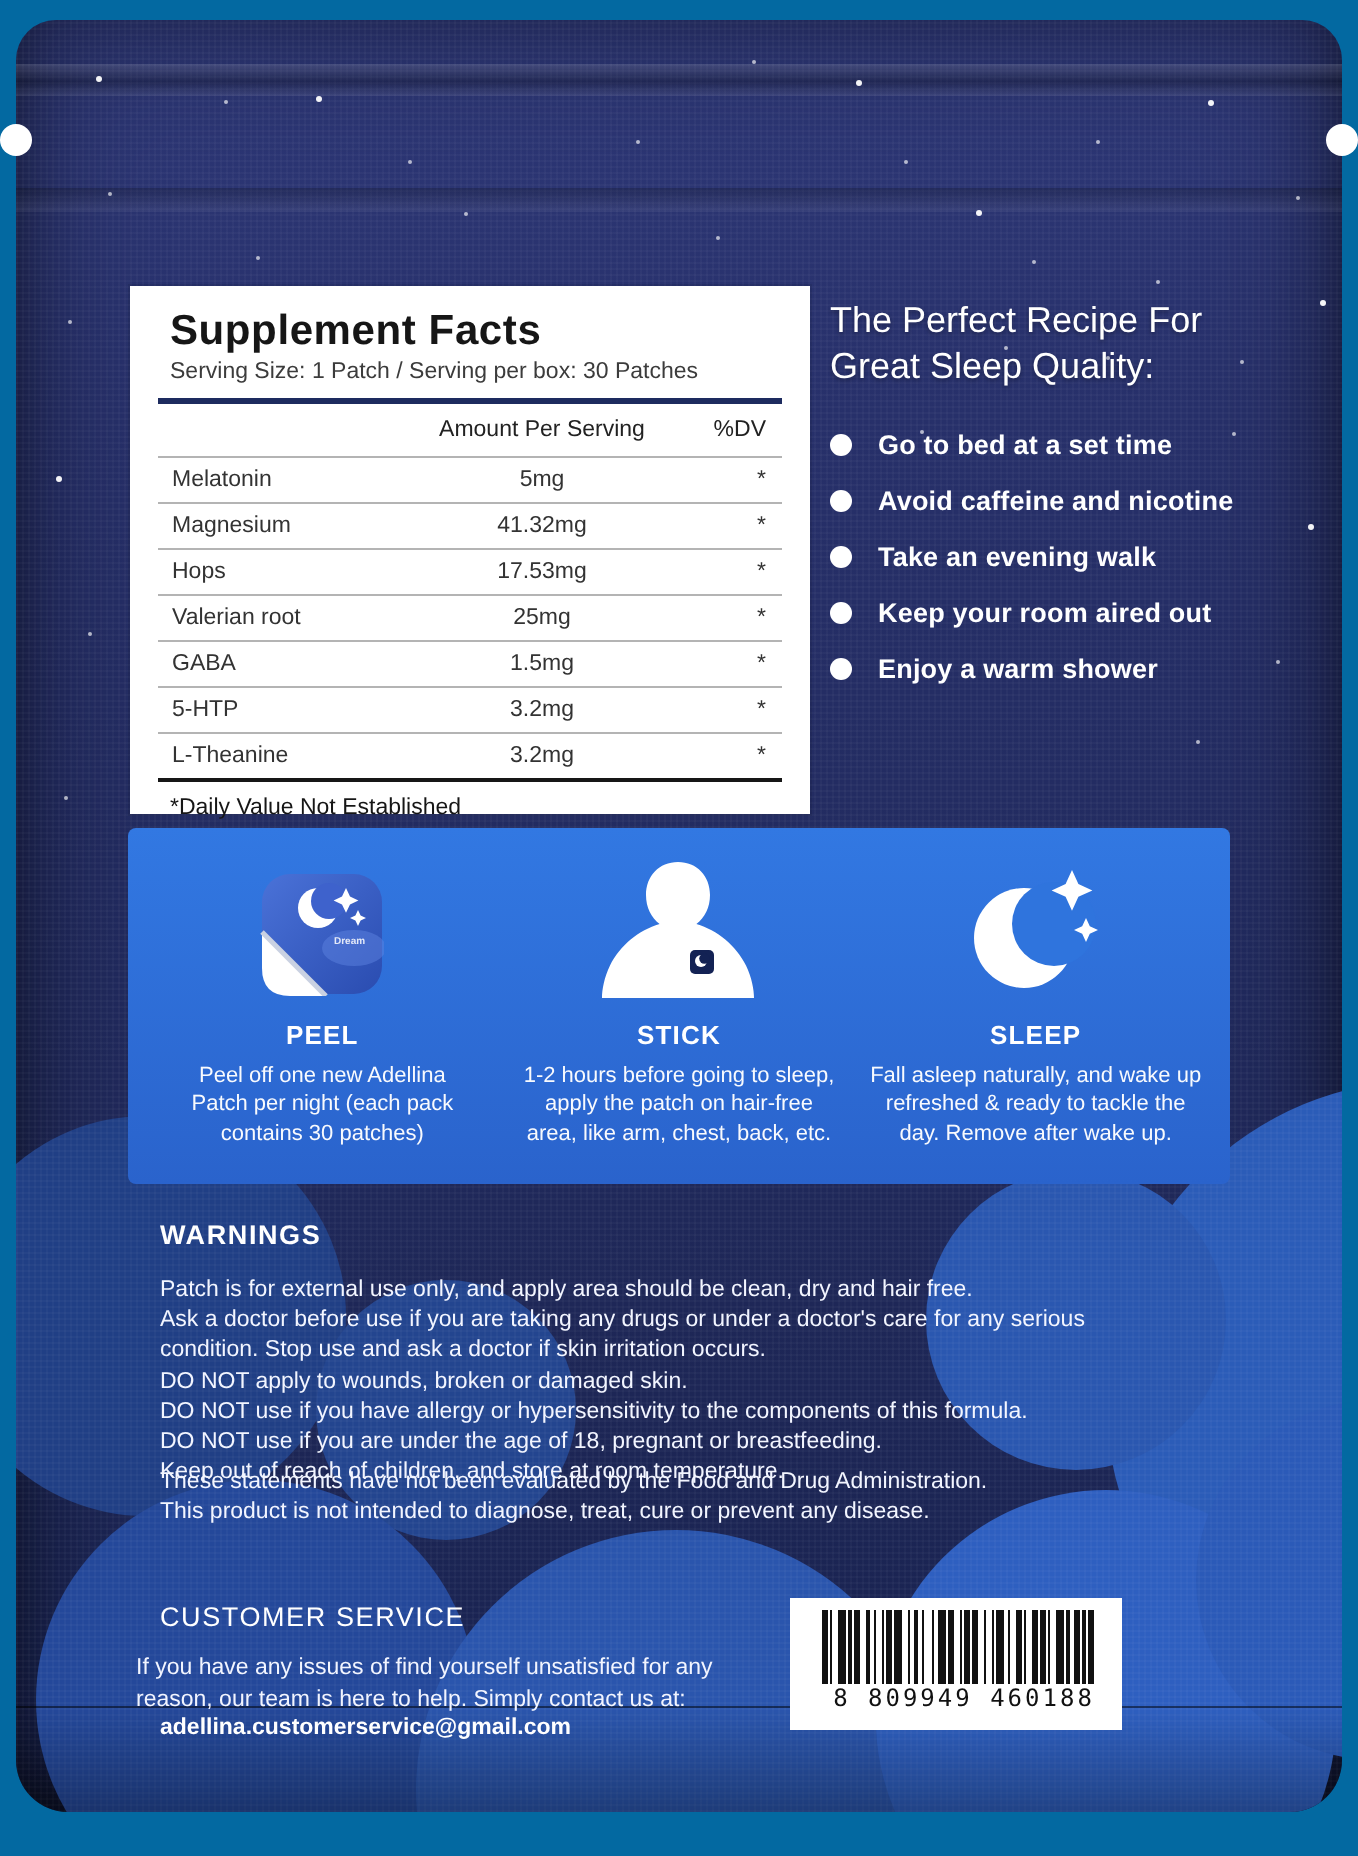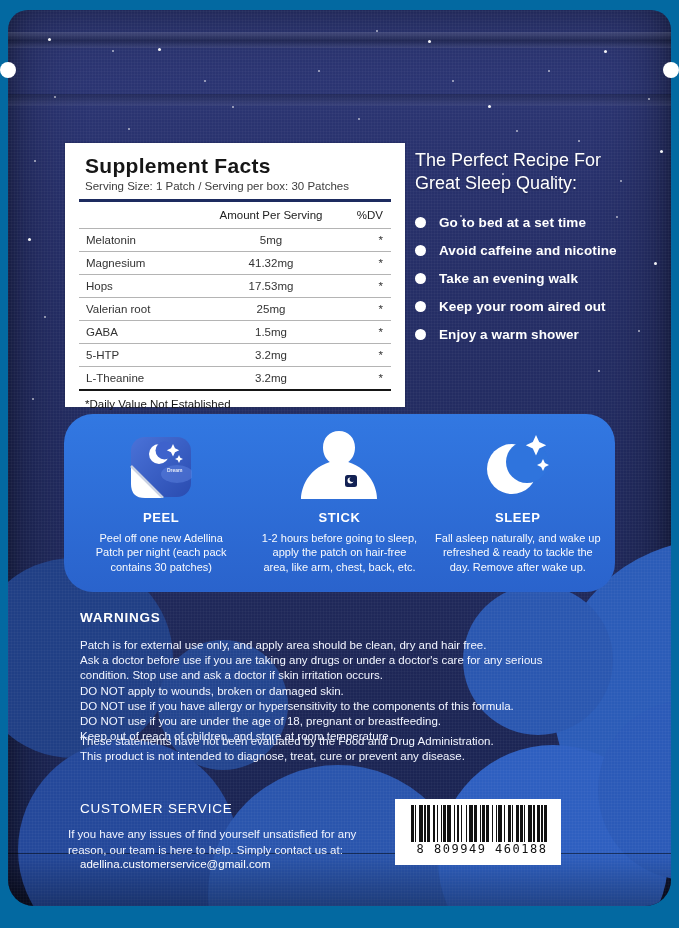--- a/index.html
+++ b/index.html
@@ -37,36 +37,36 @@
   .rule-thick-dark{height:2px;background:#161616;margin:0 14px;}
   .facts-foot{font-size:11.5px;color:#161616;margin:7px 0 0 20px;}
   
   .recipe{position:absolute;left:407px;top:139px;width:224px;z-index:5;color:#fff;}
   .recipe-h{font-size:18px;line-height:1.27;font-weight:normal;white-space:pre-line;margin:0 0 20px 0;
             text-shadow:0 1px 2px rgba(0,0,0,.3);}
   .ritem{display:flex;align-items:center;margin-bottom:13px;}
   .rdot{width:11px;height:11px;border-radius:50%;background:#fff;margin-right:13px;flex:0 0 auto;}
   .rtxt{font-size:13.5px;font-weight:600;letter-spacing:.1px;}
   
-  .panel{position:absolute;left:56px;top:404px;width:551px;height:178px;border-radius:29px;z-index:5;
+  .panel{position:absolute;left:56px;top:404px;width:551px;height:178px;border-radius:4px;z-index:5;
          background:linear-gradient(180deg,#3278e2,#2a63cc);display:flex;padding:14px 8px 0 8px;box-sizing:border-box;}
   .step{flex:1;display:flex;flex-direction:column;align-items:center;text-align:center;color:#fff;}
   .step-ic{height:78px;display:flex;align-items:center;justify-content:center;}
   .step-t{font-size:13px;font-weight:bold;letter-spacing:.6px;margin-top:4px;}
   .step-d{font-size:11px;line-height:1.3;margin-top:6px;white-space:pre-line;color:rgba(255,255,255,.97);}
   
   .w-head{position:absolute;left:72px;top:600px;z-index:5;color:#fff;font-size:13.5px;font-weight:bold;letter-spacing:.8px;}
   .w-body{position:absolute;left:72px;top:628px;width:560px;z-index:5;color:#f2f5ff;font-size:11.5px;
           line-height:1.32;white-space:pre-line;}
   .fda{position:absolute;left:72px;top:724px;width:560px;z-index:5;color:#f2f5ff;font-size:11.5px;
        line-height:1.32;white-space:pre-line;}
   .cs-head{position:absolute;left:72px;top:791px;z-index:5;color:#fff;font-size:13.5px;font-weight:normal;letter-spacing:.8px;}
   .cs-body{position:absolute;left:60px;top:817px;width:310px;z-index:5;color:#f2f5ff;font-size:11.5px;
            line-height:1.35;white-space:pre-line;}
-  .cs-mail{position:absolute;left:72px;top:848px;z-index:5;color:#fff;font-size:11.5px;font-weight:normal;}
+  .cs-mail{position:absolute;left:72px;top:848px;z-index:5;color:#fff;font-size:11.5px;font-weight:bold;}
   
   .bc{position:absolute;left:387px;top:789px;width:166px;height:66px;background:#fff;z-index:5;
       padding:6px 8px 0 16px;box-sizing:border-box;}
   .bars{display:flex;align-items:flex-start;height:46px;}
   .bar{background:#111;height:38px;}
   .bar.g{height:46px;}
   .bc-num{font-family:"DejaVu Sans Mono",monospace;font-size:12px;color:#111;letter-spacing:1.5px;
           margin-top:-9px;background:#fff;position:relative;text-align:center;}
 </style>
 </head>

